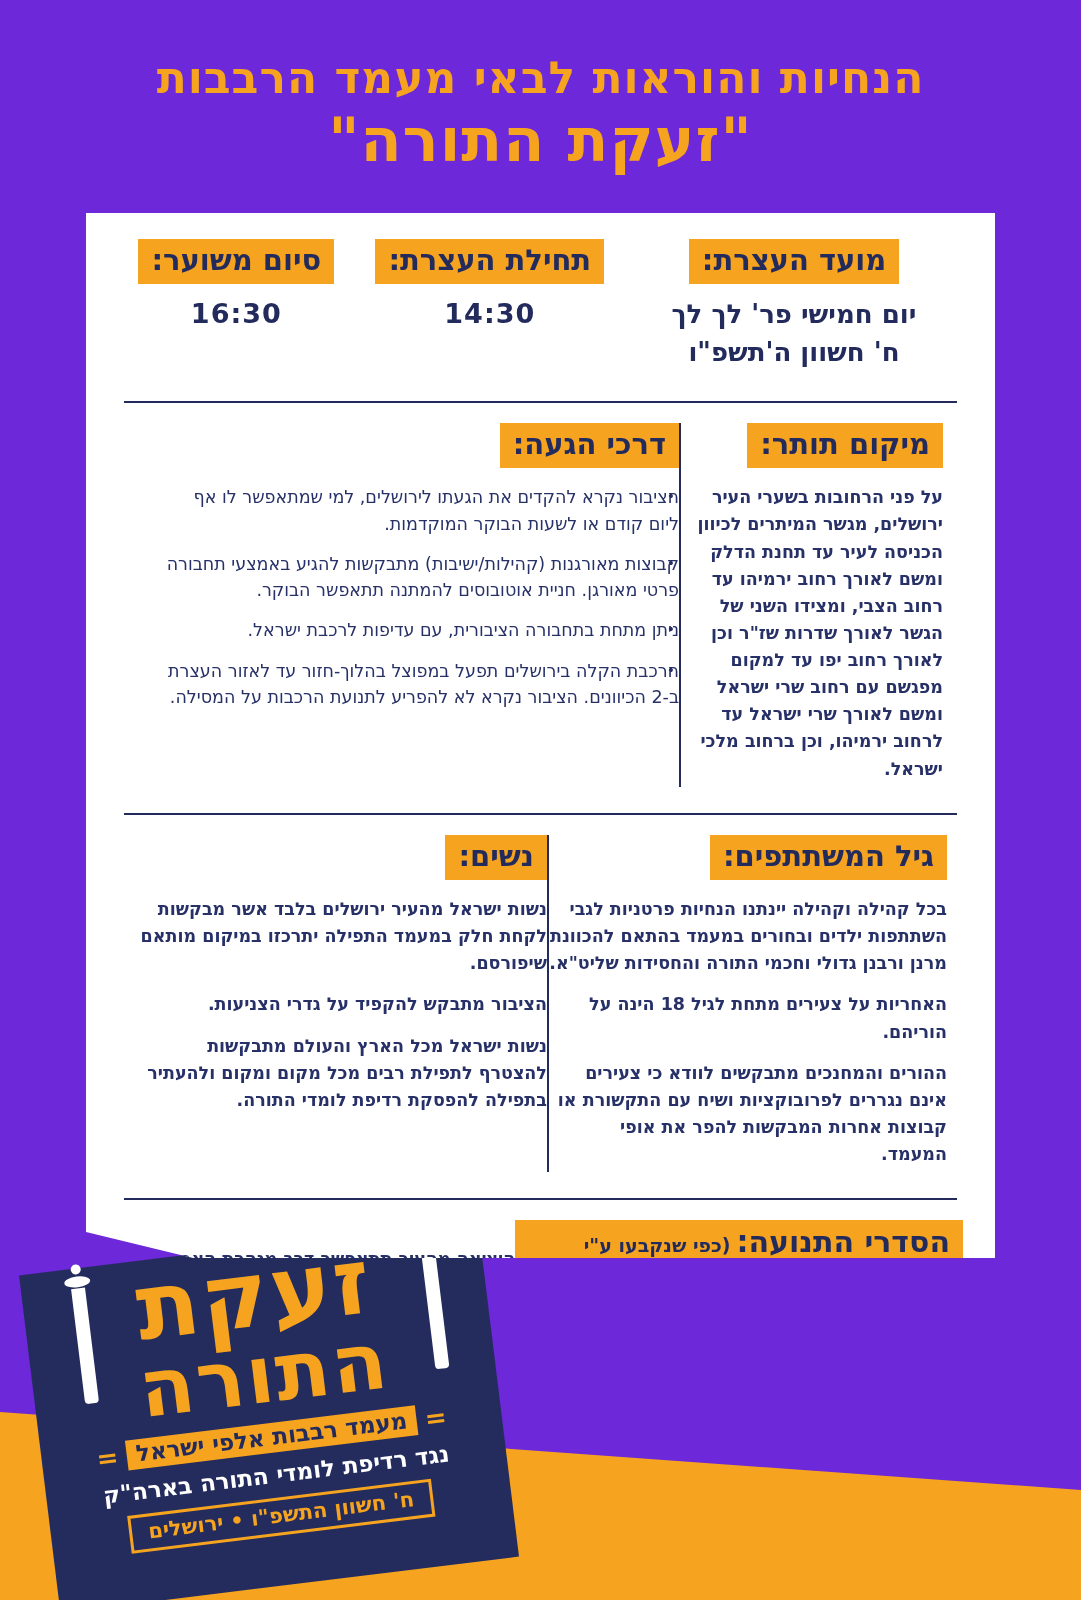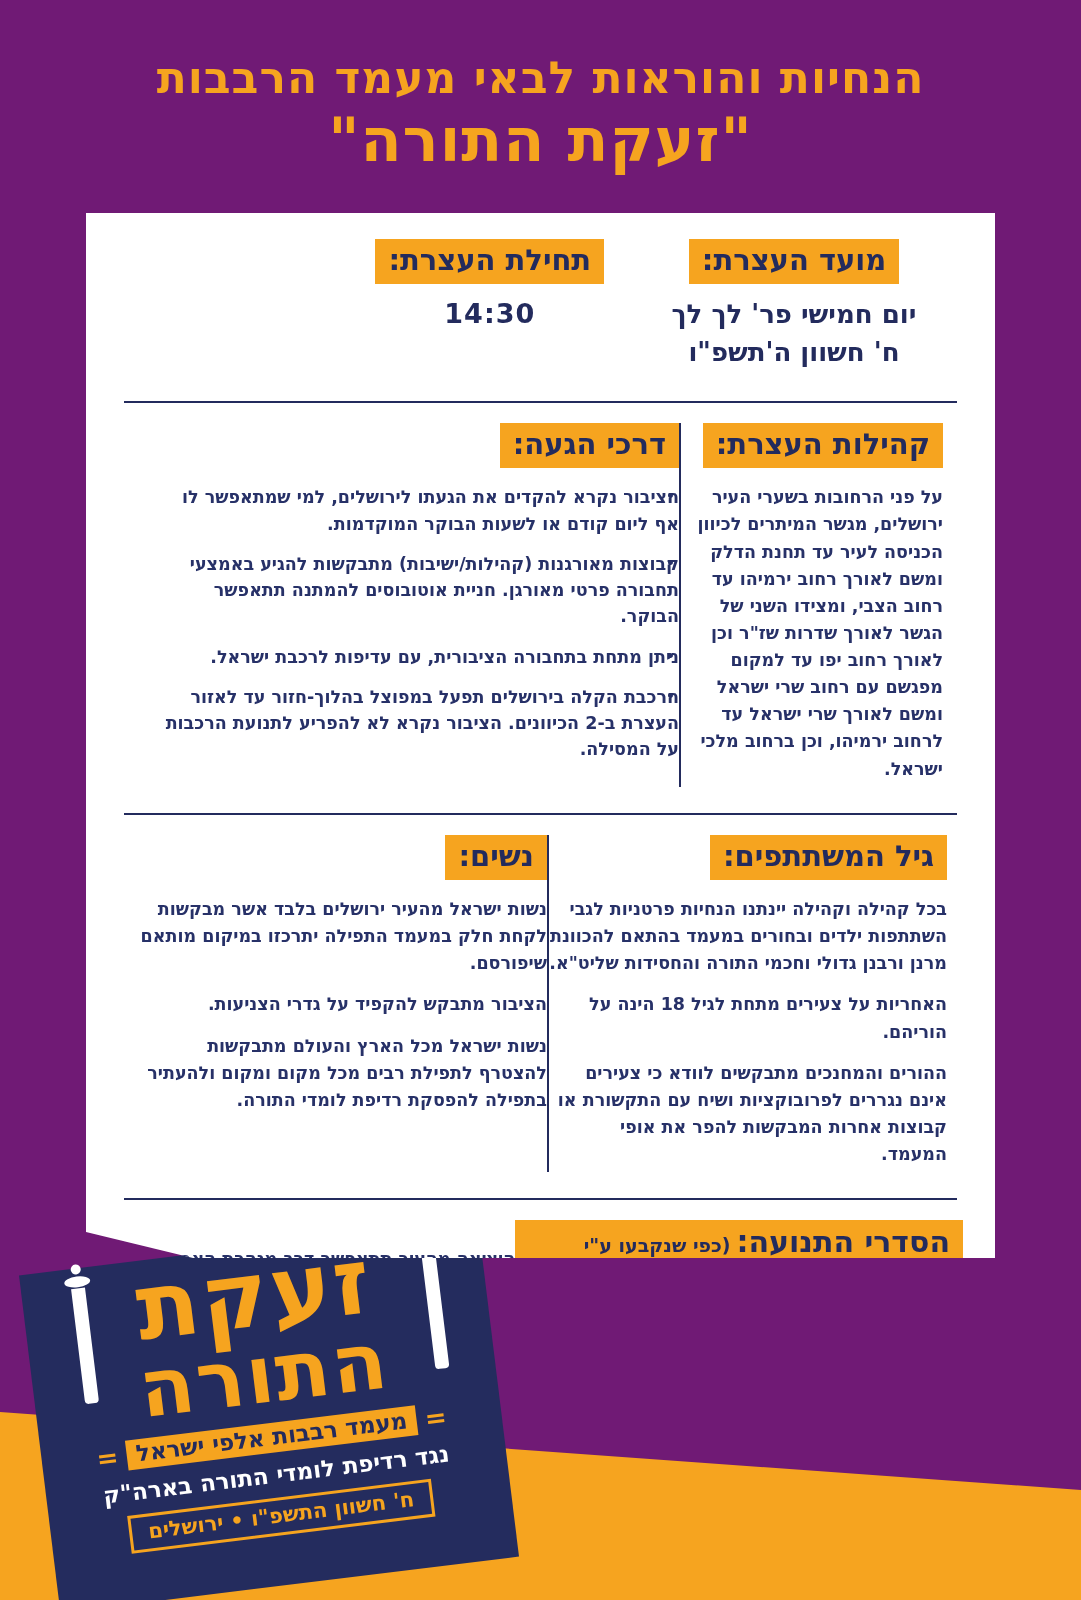--- a/index.html
+++ b/index.html
@@ -1,18 +1,18 @@
 <!DOCTYPE html>
 <html dir="rtl" lang="he"><head>
 <meta charset="utf-8">
 <style>
   * { margin:0; padding:0; box-sizing:border-box; }
   html,body { background:#242c5e; }
   body { font-family:"DejaVu Sans", sans-serif; }
-  .poster { position:relative; width:1081px; height:1600px; background:#701a75; overflow:hidden; margin:0 auto; }
+  .poster { position:relative; width:1081px; height:1600px; background:#6d28d9; overflow:hidden; margin:0 auto; }
 
   
   .headline { position:absolute; top:52px; left:0; right:0; text-align:center; z-index:2; }
   .headline-1 { color:#f6a41f; font-weight:bold; font-size:44px; line-height:1.2; letter-spacing:1px; }
   .headline-2 { color:#f6a41f; font-weight:bold; font-size:60px; line-height:1.1; margin-top:2px; letter-spacing:1px; }
 
   
   .card { position:absolute; left:86px; top:213px; width:909px; height:1045px; background:#ffffff; z-index:3;
           padding:26px 32px 20px 32px;
           clip-path: polygon(0 0, 100% 0, 100% 100%, 107px 100%, 0 calc(100% - 26px)); }
@@ -36,21 +36,21 @@
   .col .chip { margin-bottom:16px; }
   .body-p { color:#273168; font-weight:bold; font-size:17.5px; line-height:1.55; text-align:right; margin-bottom:14px; }
 
   .row2 .col-right { width:282px; padding-inline-start:20px; }
   .row2 .col-left  { flex:1; padding-inline-end:22px; }
   .row3 .col-right { width:49%; padding-inline-start:16px; }
   .row3 .col-left  { flex:1; padding-inline-end:18px; }
 
   
   .bullets { list-style:none; }
-  .bullets li { position:relative; color:#273168; font-weight:bold; font-size:17.5px; line-height:1.5;
+  .bullets li { position:relative; color:#273168; font-weight:normal; font-size:17.5px; line-height:1.5;
                 text-align:right; padding-inline-start:0; padding-inline-end:20px; margin-bottom:14px; }
   .bullets li::before { content:"•"; position:absolute; inset-inline-start:auto; right:4px; top:2px; color:#273168; font-size:14px; }
 
   
   .row4 .col-right { width:53%; }
   .row4 .col-left  { flex:1; padding-top:30px; padding-inline-end:16px; }
   .chip-traffic { font-size:30px; }
   .chip-traffic .chip-sub { font-size:19px; font-weight:bold; margin-inline-start:6px; }
 
   
@@ -91,27 +91,31 @@
         <span class="chip">מועד העצרת:</span>
         <div class="date-lines">
           <div>יום חמישי פר' לך לך</div>
           <div>ח' חשוון ה'תשפ"ו</div>
         </div>
       </div>
       <div class="time-col start">
         <span class="chip">תחילת העצרת:</span>
         <div class="time-value">14:30</div>
       </div>
+      <div class="time-col end">
+        <span class="chip">סיום משוער:</span>
+        <div class="time-value">16:30</div>
+      </div>
     </div>
 
     <hr class="hrule">
 
     <div class="two-col row2">
       <div class="col col-right">
-        <span class="chip">קהילות העצרת:</span>
+        <span class="chip">מיקום תותר:</span>
         <p class="body-p">על פני הרחובות בשערי העיר ירושלים, מגשר המיתרים לכיוון הכניסה לעיר עד תחנת הדלק ומשם לאורך רחוב ירמיהו עד רחוב הצבי, ומצידו השני של הגשר לאורך שדרות שז"ר וכן לאורך רחוב יפו עד למקום מפגשם עם רחוב שרי ישראל ומשם לאורך שרי ישראל עד לרחוב ירמיהו, וכן ברחוב מלכי ישראל.</p>
       </div>
       <div class="vdiv"></div>
       <div class="col col-left">
         <span class="chip">דרכי הגעה:</span>
         <ul class="bullets">
           <li>הציבור נקרא להקדים את הגעתו לירושלים, למי שמתאפשר לו אף ליום קודם או לשעות הבוקר המוקדמות.</li>
           <li>קבוצות מאורגנות (קהילות/ישיבות) מתבקשות להגיע באמצעי תחבורה פרטי מאורגן. חניית אוטובוסים להמתנה תתאפשר הבוקר.</li>
           <li>ניתן מתחת בתחבורה הציבורית, עם עדיפות לרכבת ישראל.</li>
           <li>הרכבת הקלה בירושלים תפעל במפוצל בהלוך-חזור עד לאזור העצרת ב-2 הכיוונים. הציבור נקרא לא להפריע לתנועת הרכבות על המסילה.</li>

